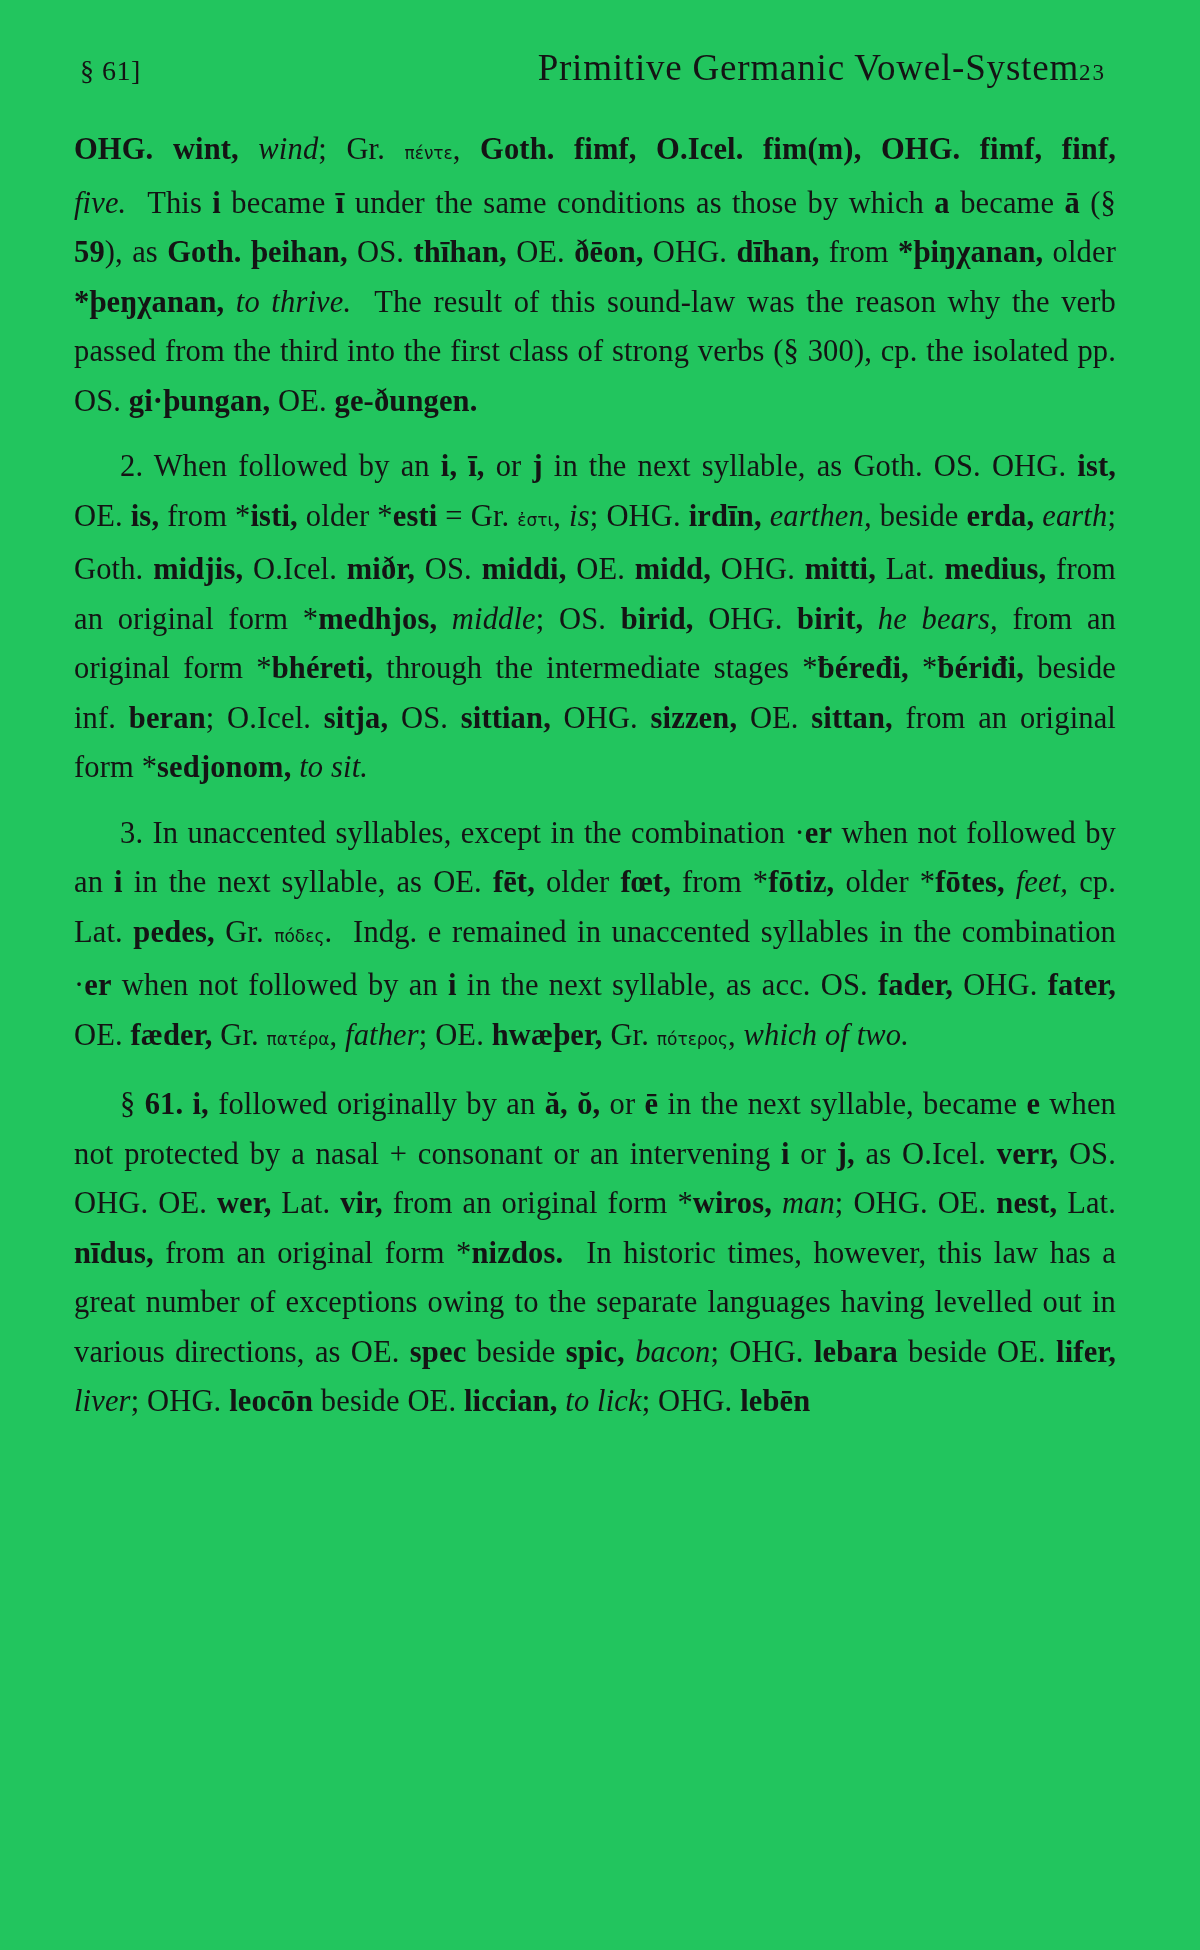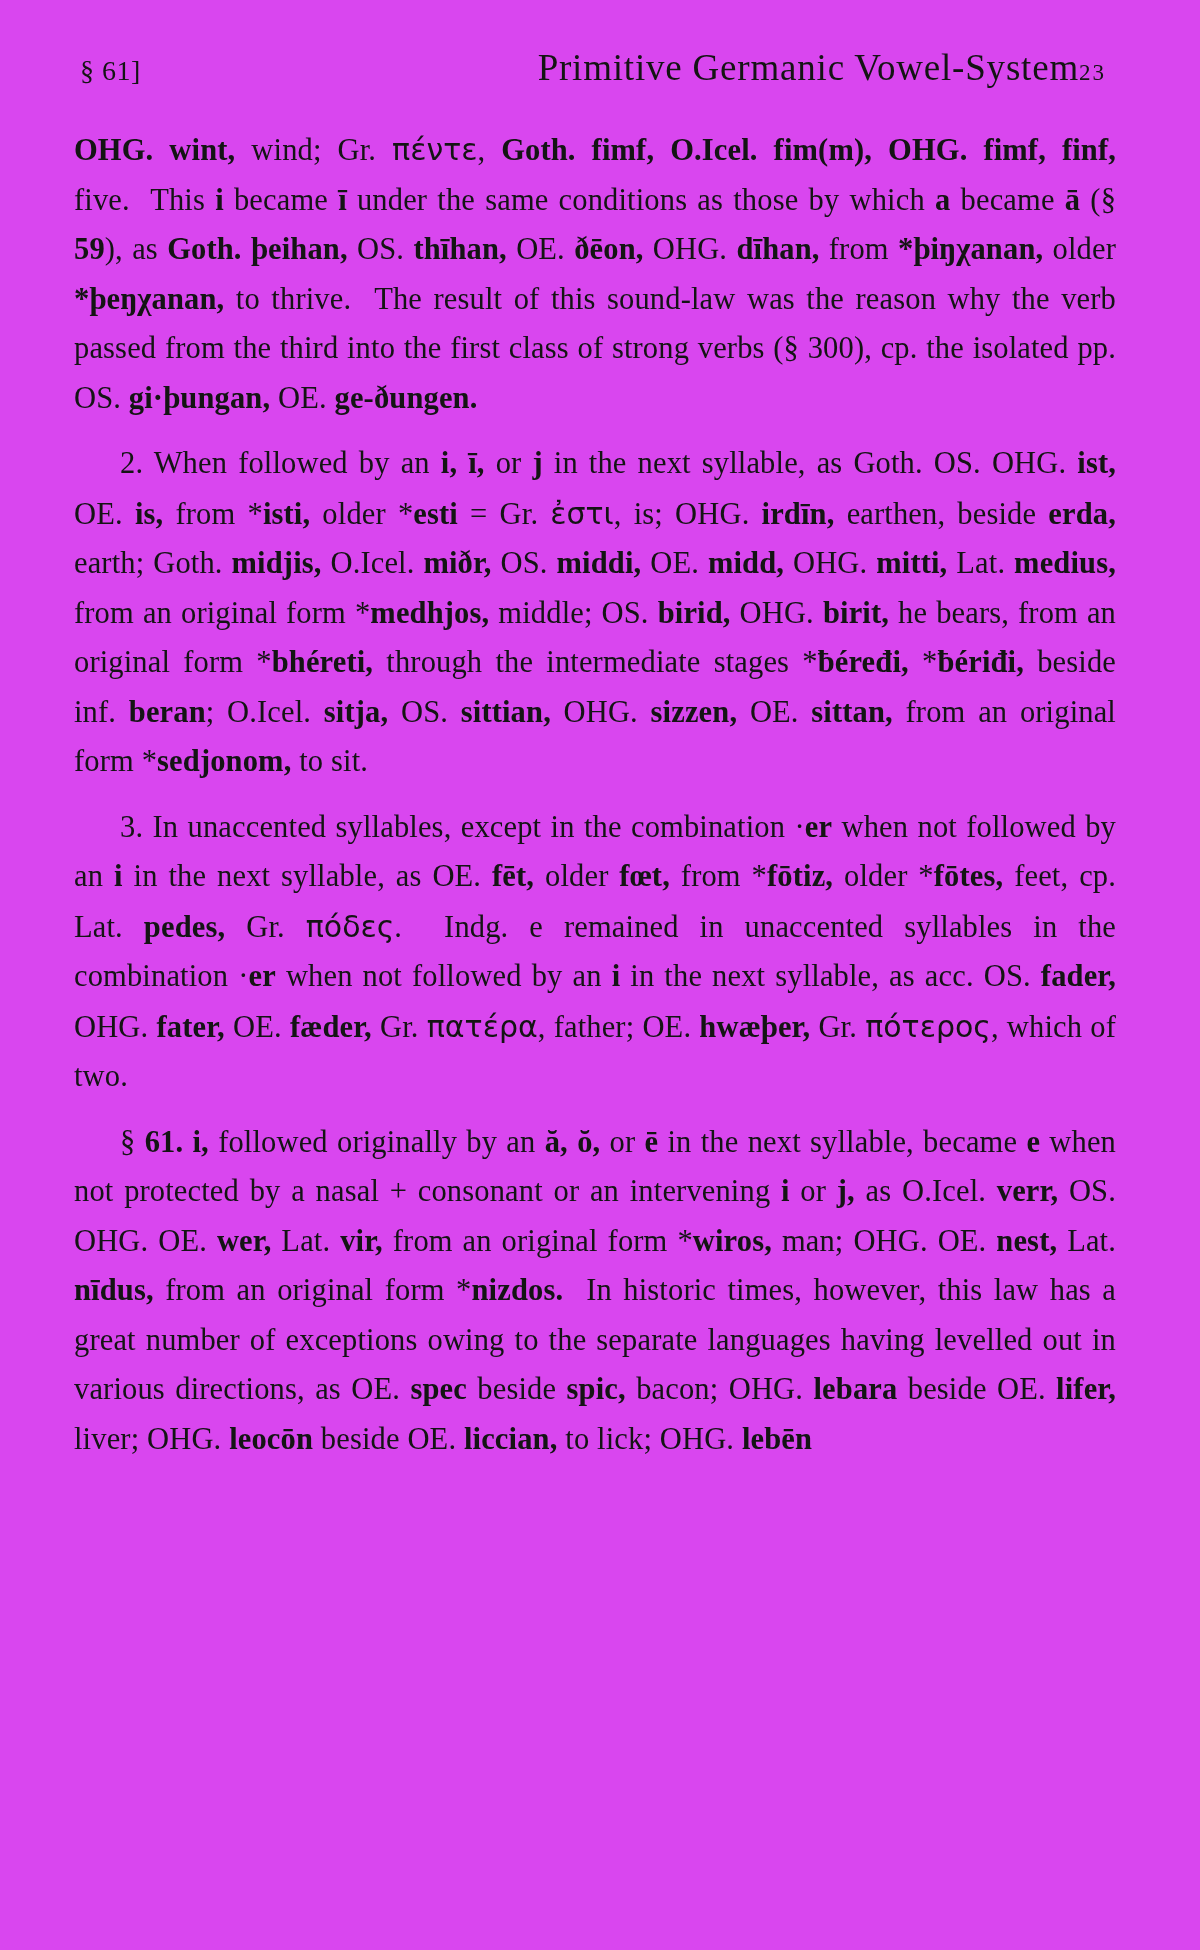--- a/index.html
+++ b/index.html
@@ -13,21 +13,21 @@
     font-family: "Liberation Serif", serif;
     color: #141414;
     overflow: hidden;
   }
   .page {
     position: relative;
     width: 1200px;
     height: 1950px;
     box-sizing: border-box;
     padding: 46px 84px 0 74px;
-    background: #d946ef;
+    background: #22c55e;
   }
 
   
   .running-head {
     display: flex;
     align-items: baseline;
     width: 100%;
     margin-bottom: 36px;
   }
   .head-section {
@@ -63,24 +63,24 @@
     margin: 0;
     text-indent: 0;
   }
   .para + .para {
     margin-top: 16px;
   }
   .indent {
     text-indent: 46px;
   }
   .b { font-weight: bold; }
-  .i { }
+  .i { font-style: italic; }
   .gr {
     font-family: "DejaVu Sans", sans-serif;
-    font-size: 30px;
+    font-size: 17px;
     letter-spacing: 0;
   }
 </style>
 </head>
 <body>
 
 <div class="page">
 
   <div class="running-head">
     <span class="head-section">§ 61]</span>

